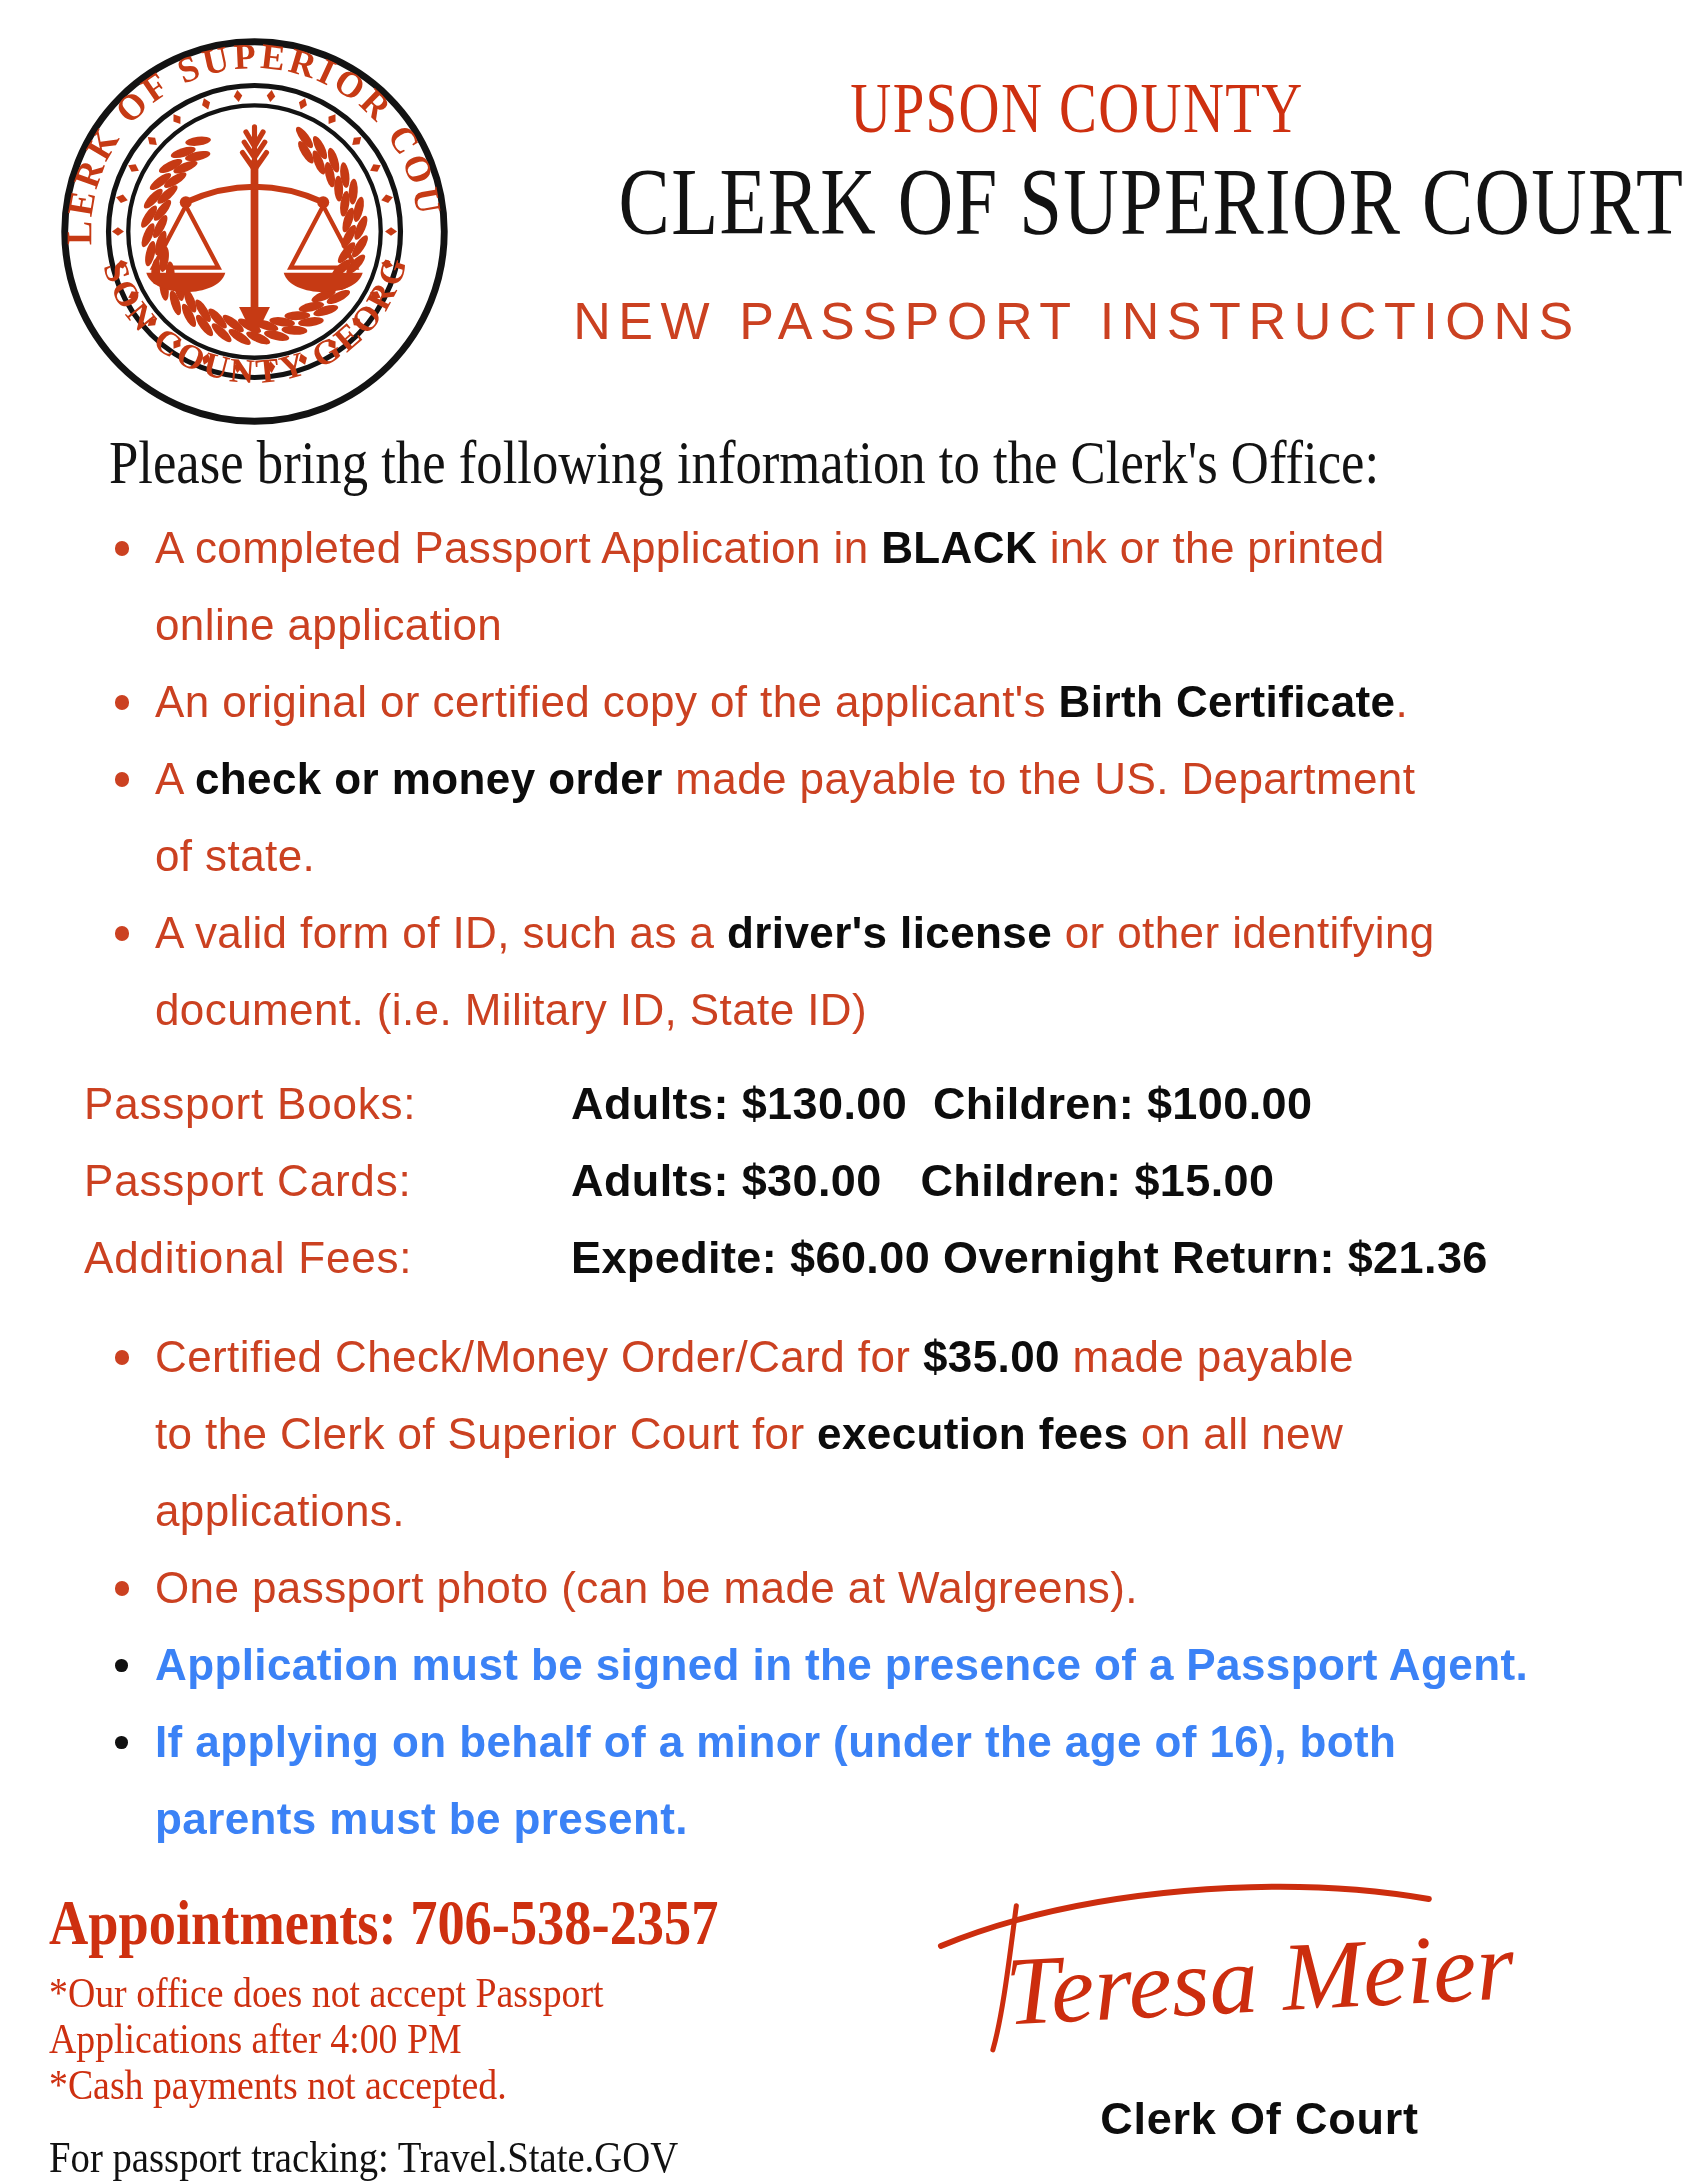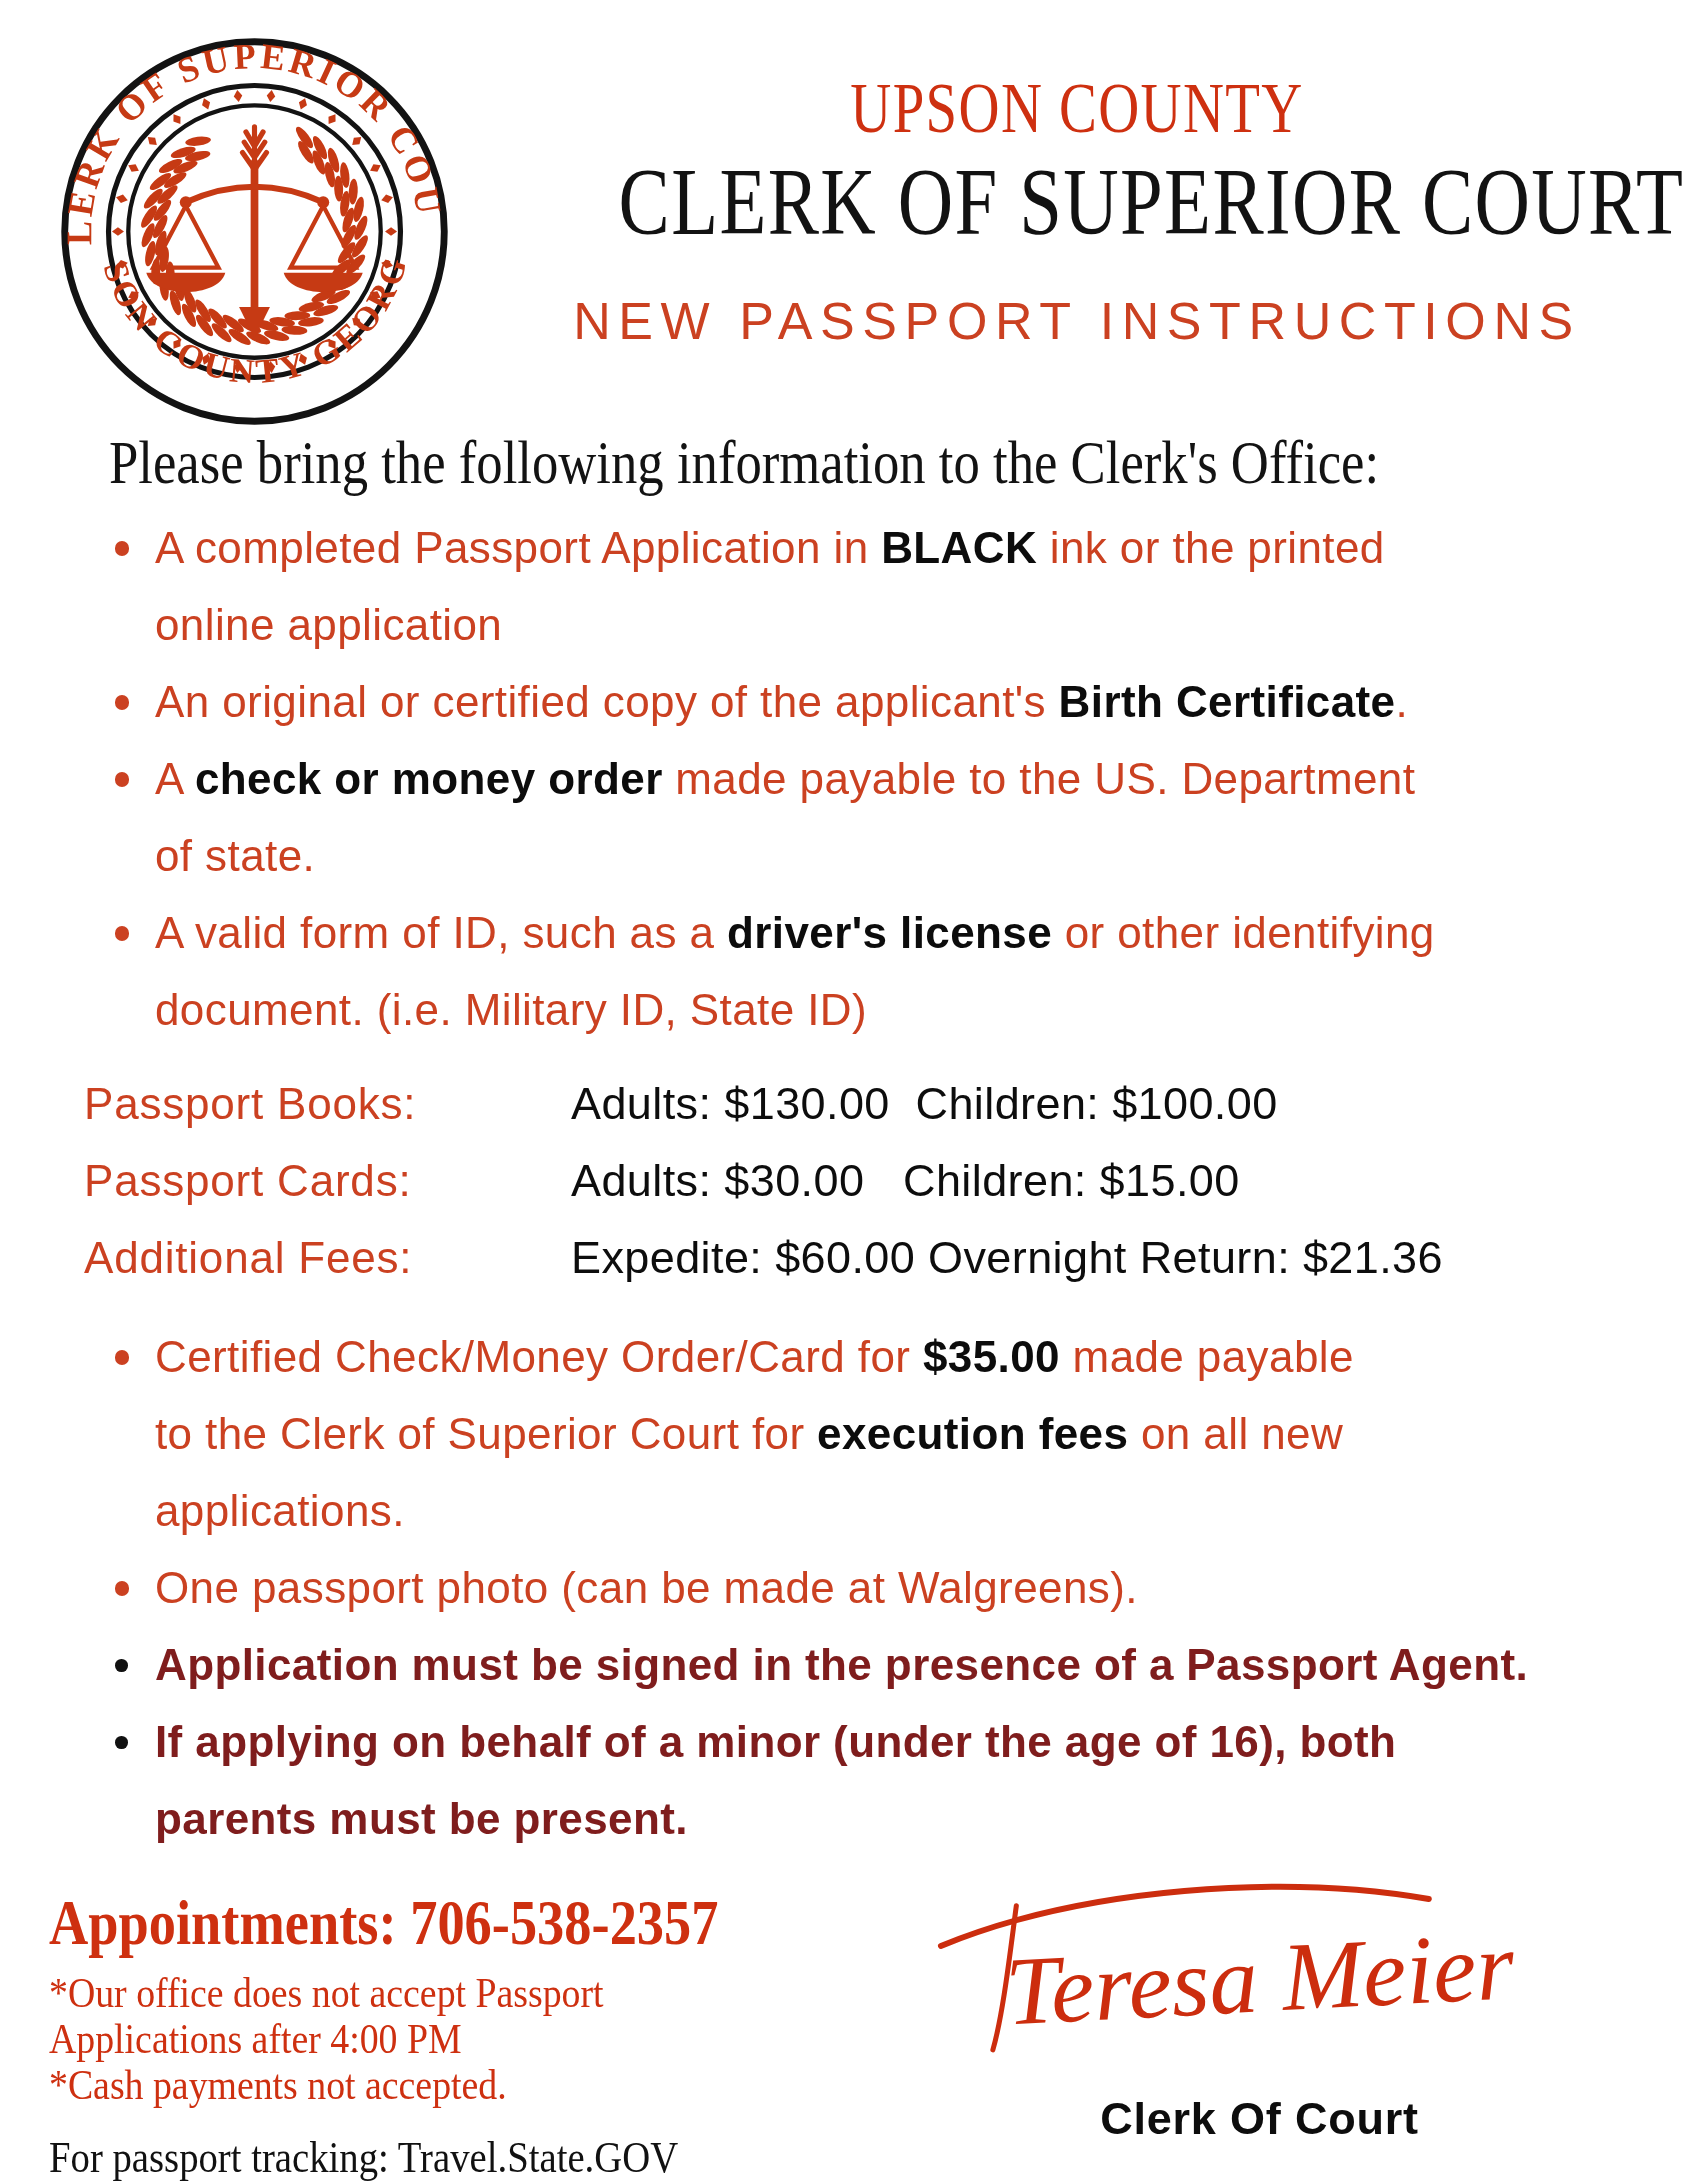--- a/index.html
+++ b/index.html
@@ -42,28 +42,28 @@
     color:#131313;margin-left:46px;white-space:nowrap;transform:scaleX(.85);transform-origin:left center;
   }
   ul.cl{list-style:none;margin:8.4px 0 0 0;padding:0}
   ul.cl li{
     position:relative;padding-left:92px;font-size:44px;font-weight:300;letter-spacing:0.4px;
     line-height:77px;color:var(--red-sans);white-space:nowrap;
   }
   ul.cl li .dot{
     position:absolute;left:52px;top:32px;width:14.3px;height:14.3px;border-radius:50%;background:var(--red-sans);
   }
-  ul.cl li.black{color:#7f1d1d;font-weight:700}
+  ul.cl li.black{color:#3b82f6;font-weight:700}
   ul.cl li.black .dot{background:#111;width:12.6px;height:12.6px;top:33px}
   .seg-b{color:#0c0c0c;font-weight:700}
 
   .fees{margin:17px 0 22px 21px}
   .fee-row{display:flex;line-height:77px}
   .fee-label{width:487px;font-size:44px;font-weight:300;color:var(--red-sans);letter-spacing:0.8px}
-  .fee-value{font-size:45px;font-weight:400;color:#0d0d0d;letter-spacing:0.4px;white-space:pre}
+  .fee-value{font-size:45px;font-weight:700;color:#0d0d0d;letter-spacing:0.4px;white-space:pre}
 
   
   .footer-left{position:absolute;left:49px;top:1889px}
   .appt{
     font-family:"Liberation Serif","DejaVu Serif",serif;font-size:64px;font-weight:700;line-height:1.06;
     color:var(--red-serif);transform:scaleX(.85);transform-origin:left center;white-space:nowrap;
   }
   .notes{margin-top:13.4px}
   .note-line{
     font-family:"Liberation Serif","DejaVu Serif",serif;font-size:42px;font-weight:500;line-height:46px;

